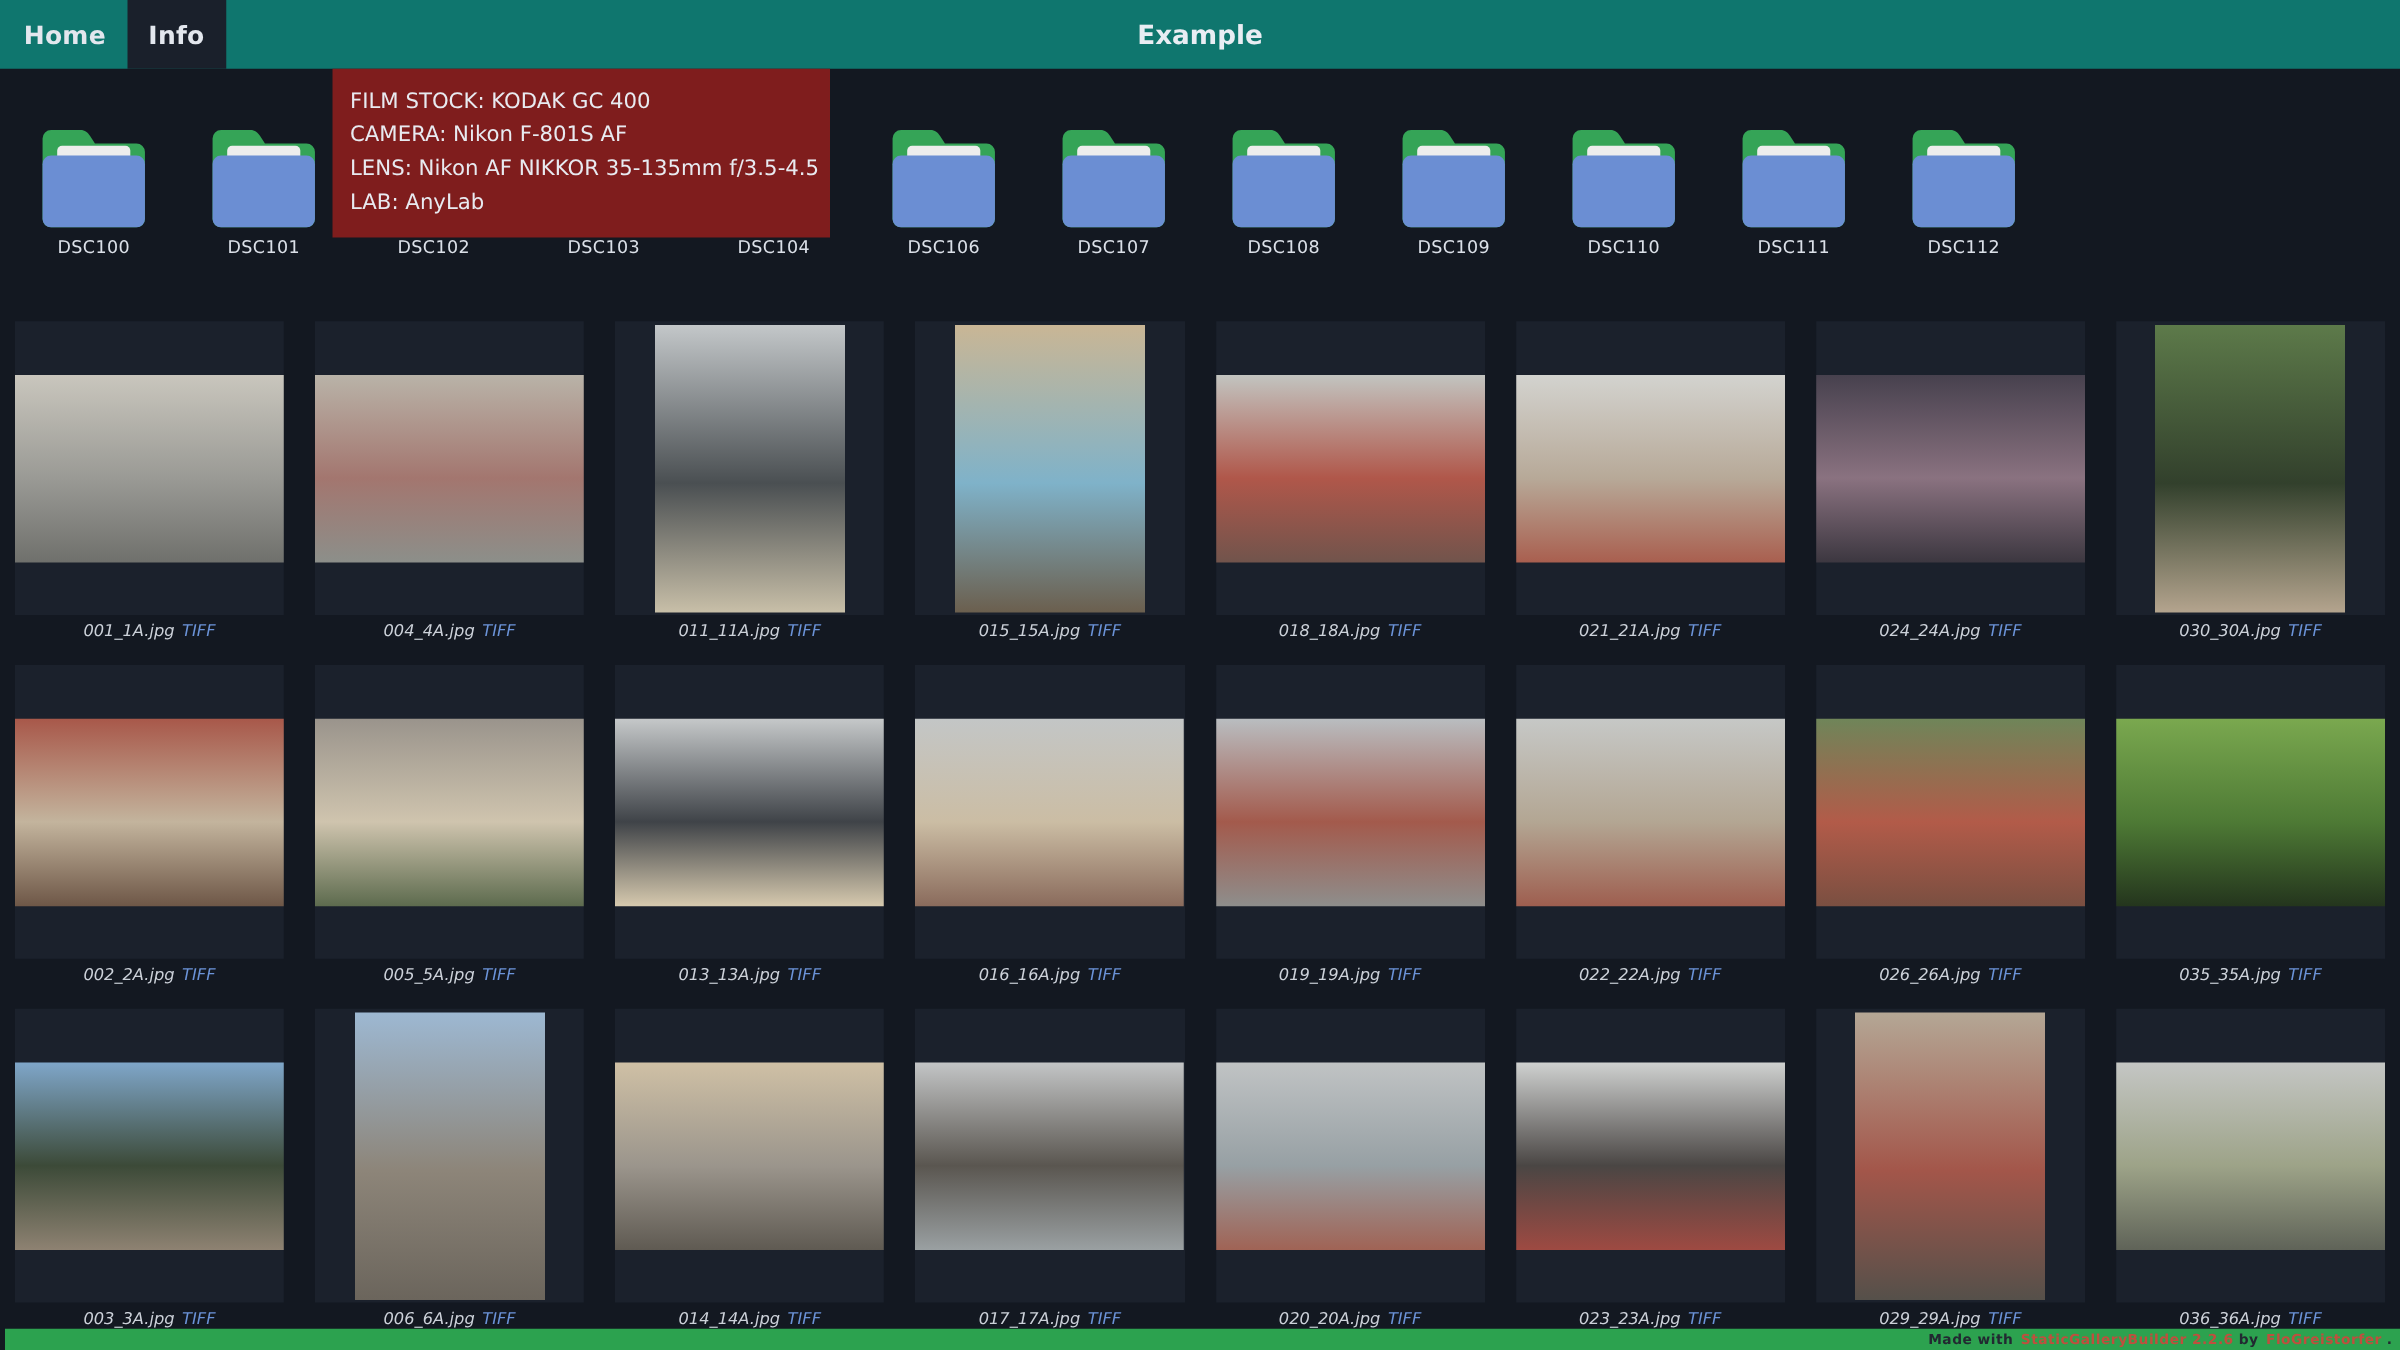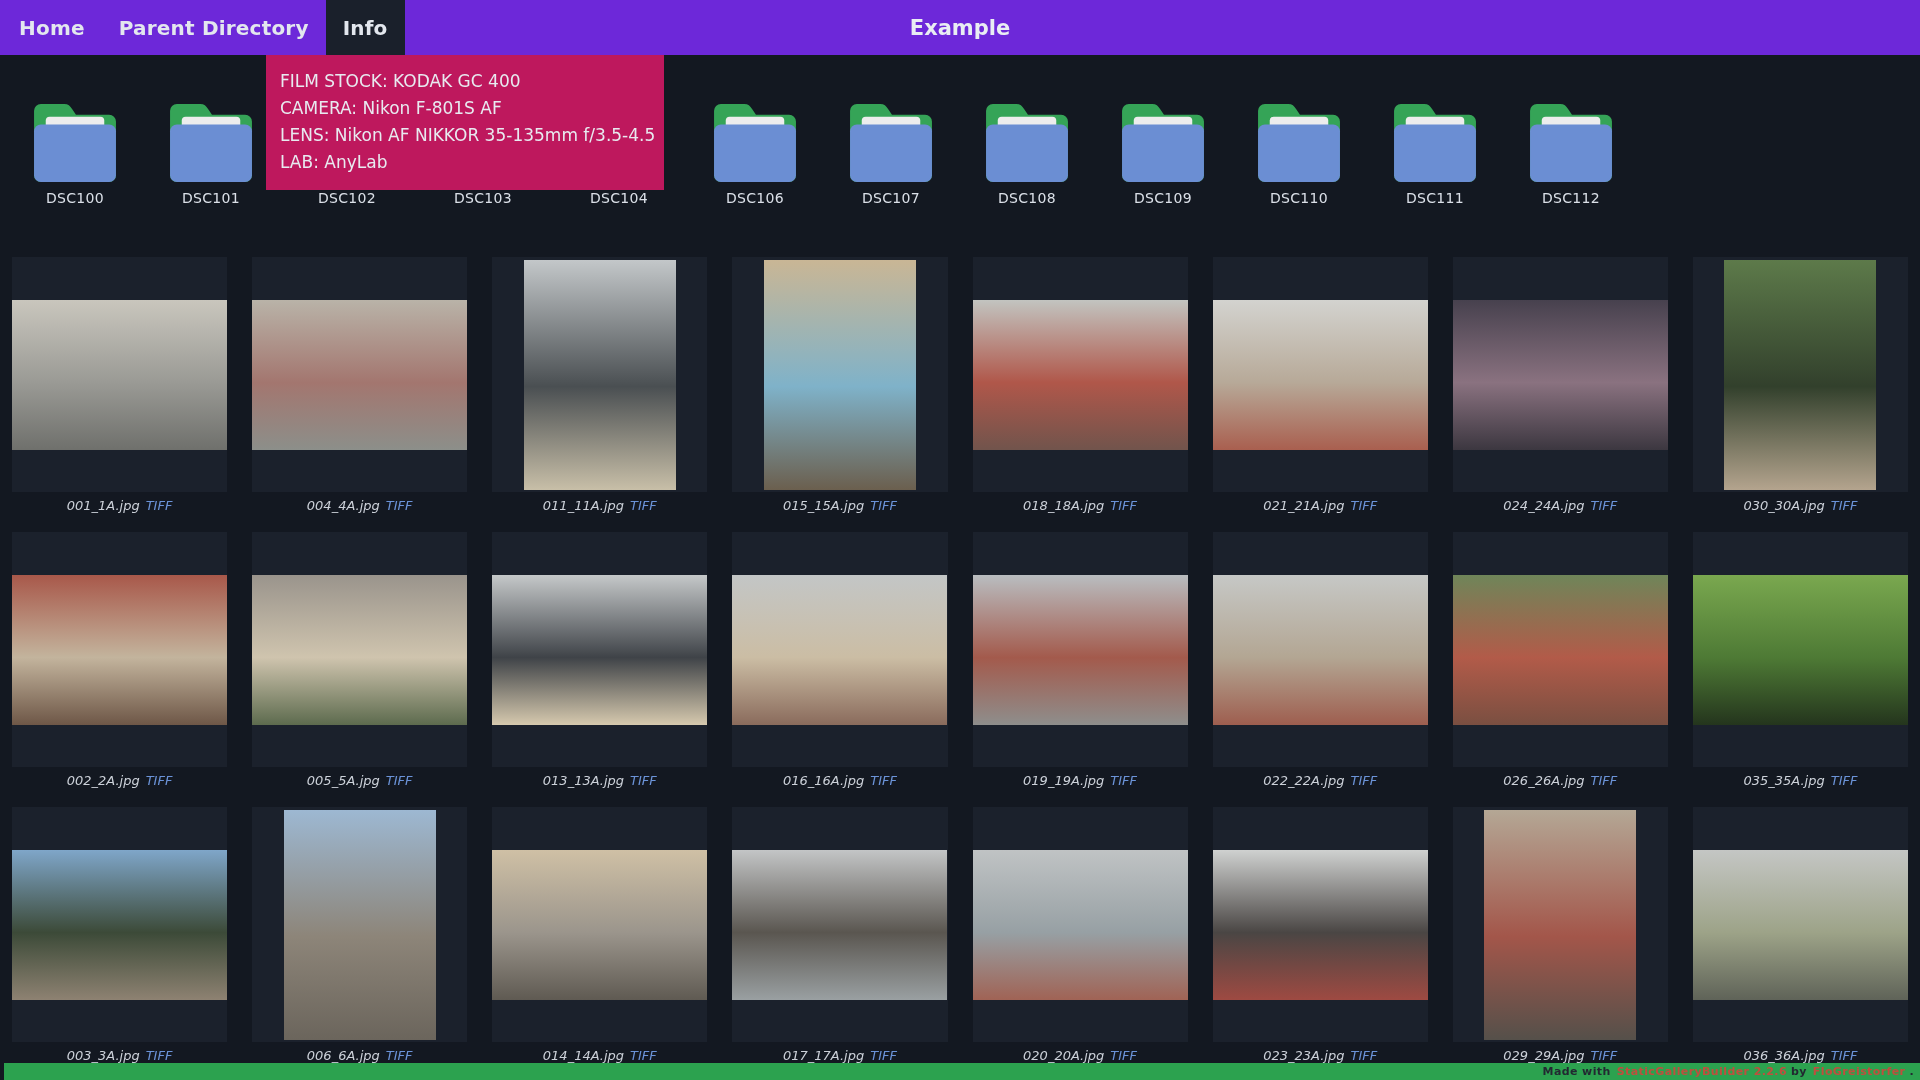--- a/index.html
+++ b/index.html
@@ -5,38 +5,38 @@
   * { margin:0; padding:0; box-sizing:border-box; }
   html,body { width:1920px; height:1080px; overflow:hidden; }
   body {
     background:#131821;
     font-family:"DejaVu Sans","Liberation Sans",sans-serif;
     color:#e3e7ee;
     position:relative;
   }
   
   .navbar {
-    position:relative; height:55px; background:#6d28d9;
+    position:relative; height:55px; background:#0f766e;
     display:flex; align-items:stretch; padding-left:2px;
   }
   .nav-item {
     display:flex; align-items:center; padding:0 17px;
     font-size:20px; font-weight:600; color:#e3e7ee; cursor:pointer;
     letter-spacing:.2px;
   }
   .nav-item.active { background:#1a202b; }
   .nav-title {
     position:absolute; left:0; right:0; top:0; height:55px;
     display:flex; align-items:center; justify-content:center;
     font-size:21px; font-weight:700; color:#e9edf3; pointer-events:none;
   }
   
   .tooltip {
     position:absolute; left:266px; top:55px; width:398px; min-height:135px;
-    background:#be185d; z-index:20; padding:13px 14px 12px 14px;
+    background:#7f1d1d; z-index:20; padding:13px 14px 12px 14px;
   }
   .tooltip .tline {
     font-size:17px; line-height:27px; color:#e8eaf0; font-weight:400;
     white-space:nowrap;
   }
   
   .folder-row {
     position:relative; height:202px; padding:49px 0 0 7px;
     display:flex; align-items:flex-start;
   }
@@ -78,21 +78,20 @@
   }
   .footer a { color:#bf4f3e; text-decoration:none; cursor:pointer; margin:0 4px; }
   .footer .sep { margin:0 2px 0 0; }
 </style>
 </head>
 <body>
 
 <div class="navbar">
   <div id="nav-items" style="display:flex;">
       <div class="nav-item">Home</div>
-      <div class="nav-item">Parent Directory</div>
       <div class="nav-item active">Info</div>
     </div>
   <div class="nav-title">Example</div>
 </div>
 
 <div class="tooltip" id="info-tooltip">
     <div class="tline">FILM STOCK: KODAK GC 400</div>
     <div class="tline">CAMERA: Nikon F-801S AF</div>
     <div class="tline">LENS: Nikon AF NIKKOR 35-135mm f/3.5-4.5</div>
     <div class="tline">LAB: AnyLab</div>

